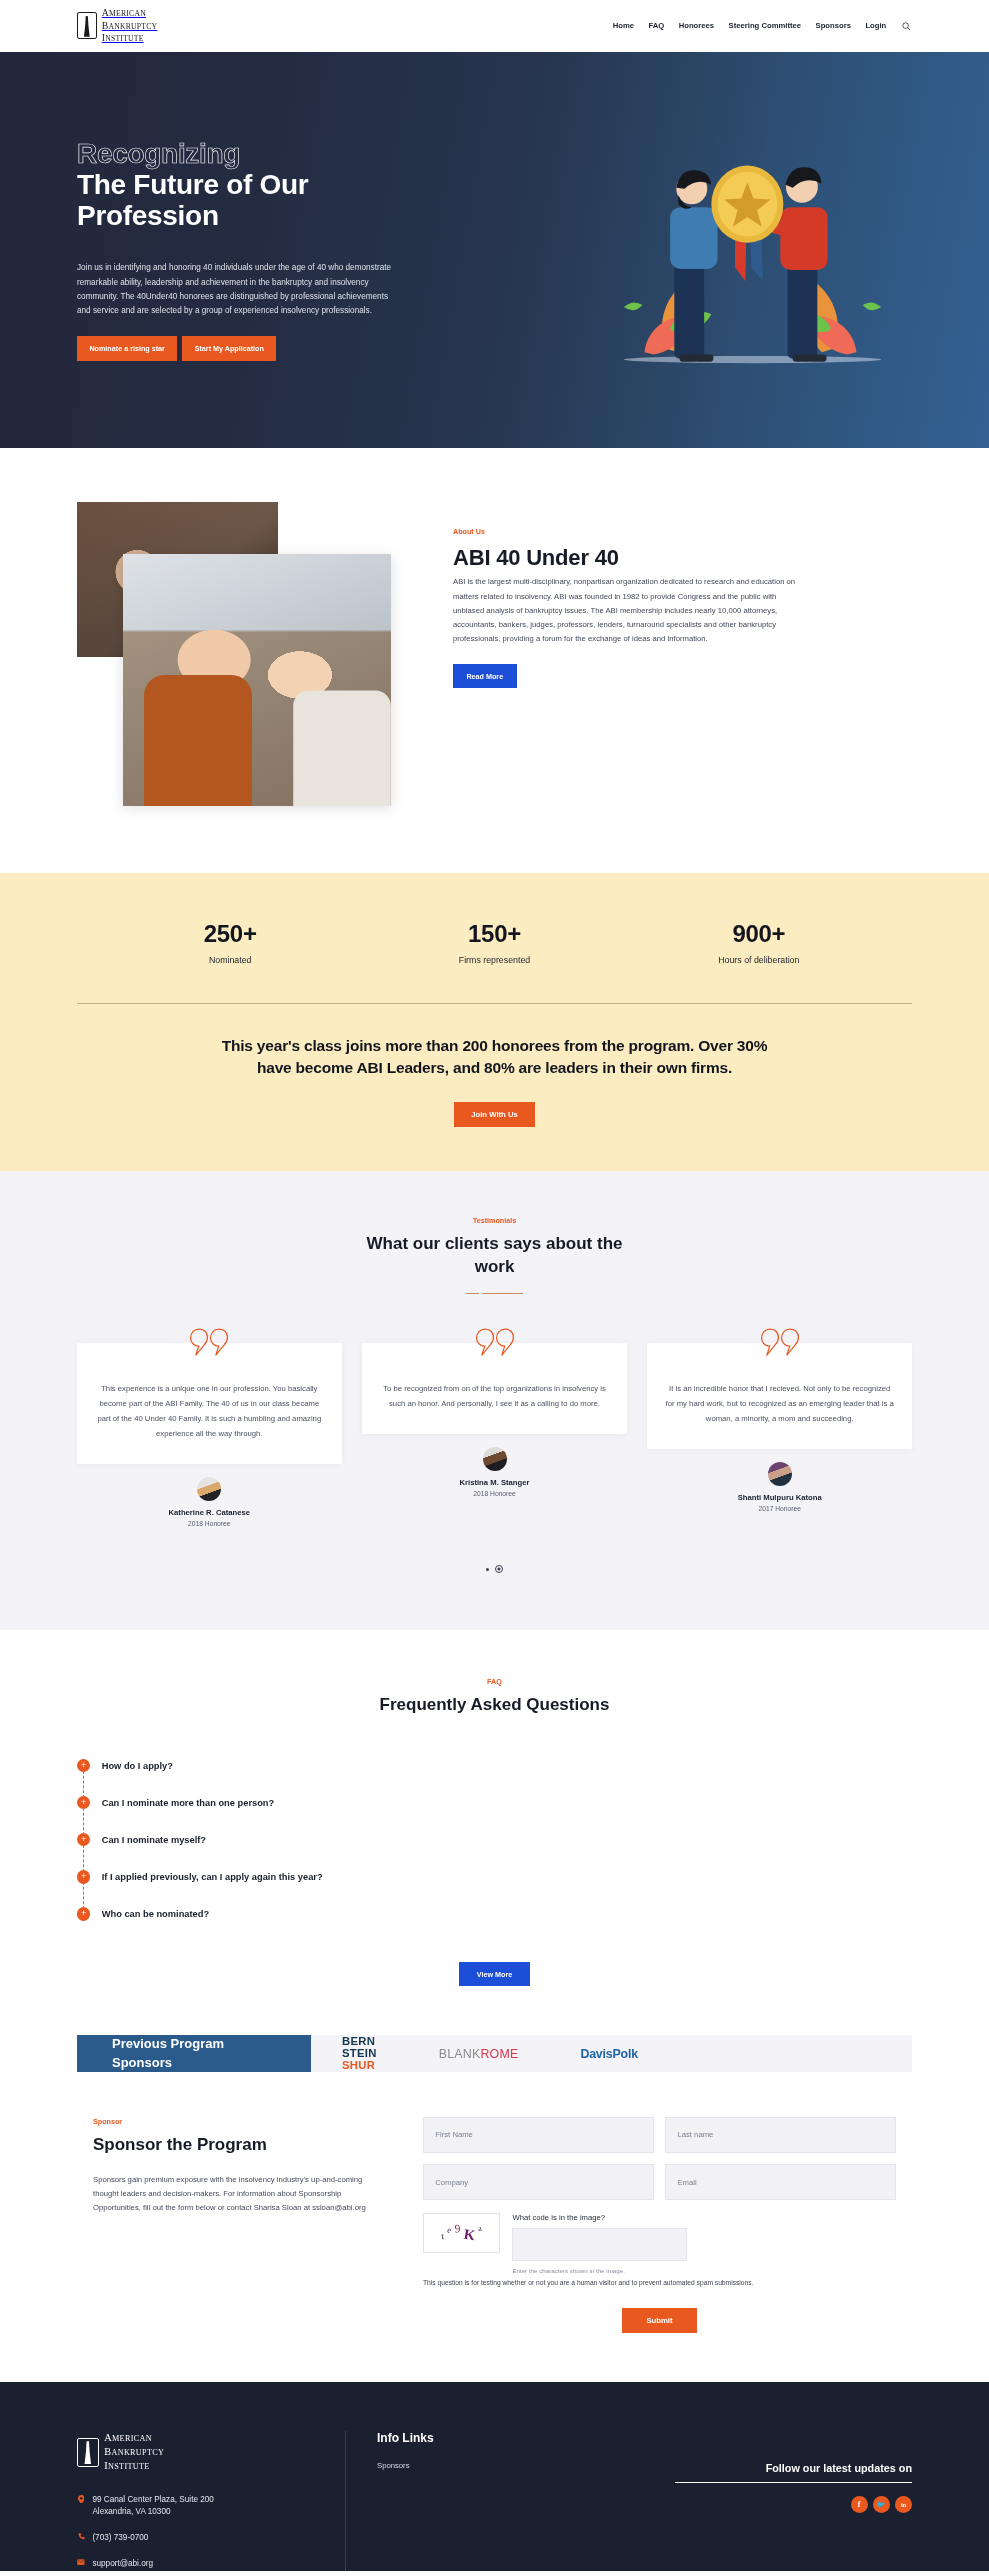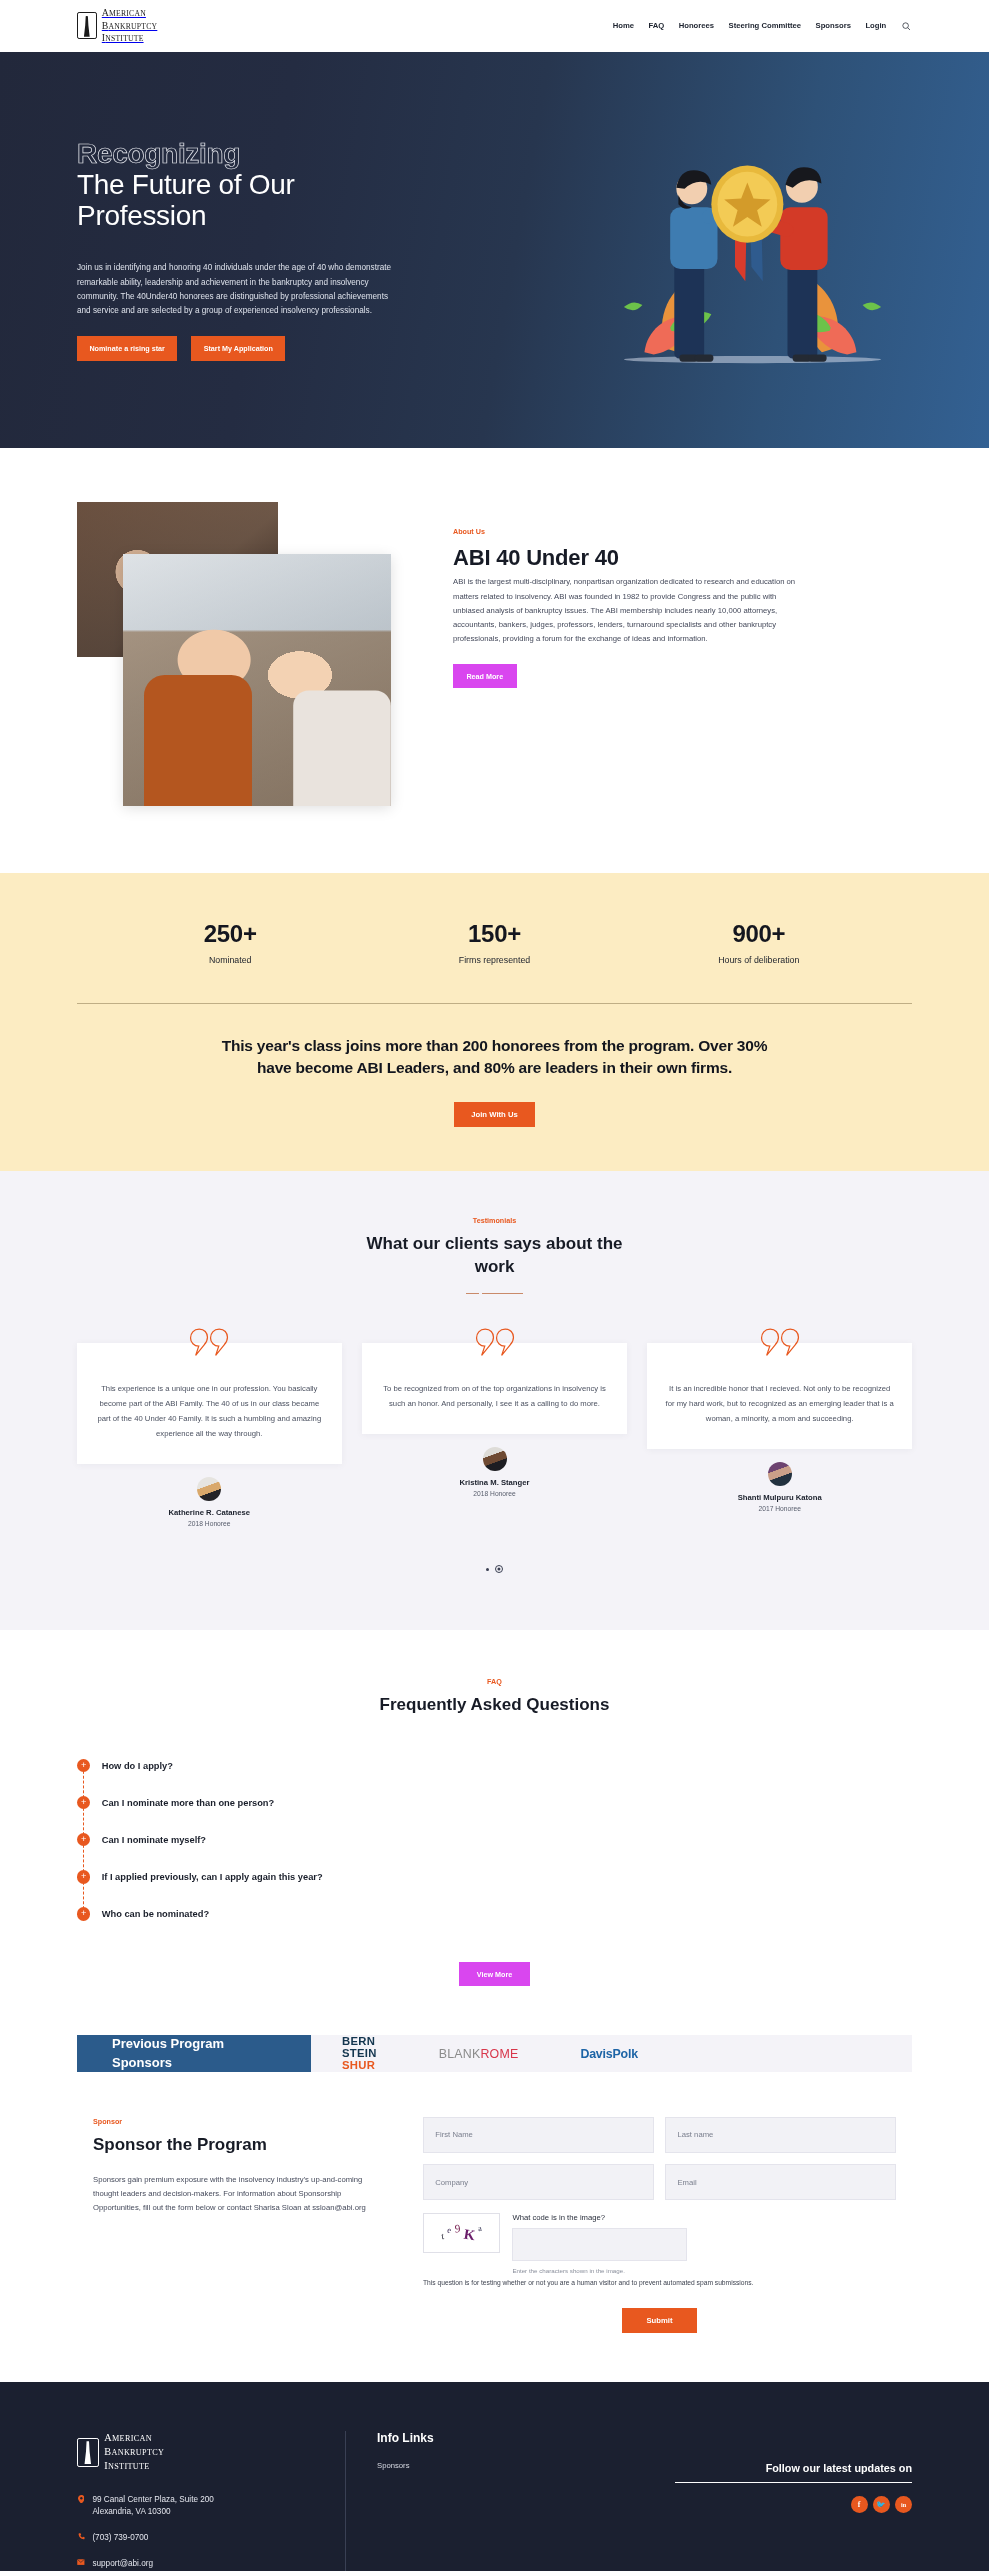--- a/index.html
+++ b/index.html
@@ -84,46 +84,46 @@
     font-size:28px;
     font-weight:700;
     line-height:1.05;
     color:transparent;
     -webkit-text-stroke:0.7px #e8eaf0;
     letter-spacing:-0.3px;
     margin-bottom:1px;
   }
   .hero-title {
     font-size:28px;
-    font-weight:400;
+    font-weight:700;
     line-height:1.1;
     color:#ffffff;
     letter-spacing:-0.3px;
     margin-bottom:30px;
   }
   .hero-desc {
     font-size:8.2px;
     line-height:1.75;
     color:#dfe3ec;
     margin-bottom:17.5px;
     max-width:319px;
   }
-  .hero-btns { display:flex; gap:14px; }
+  .hero-btns { display:flex; gap:5px; }
   .btn {
     display:inline-flex;
     align-items:center;
     justify-content:center;
     font-weight:700;
     font-size:7.2px;
     text-decoration:none;
     cursor:pointer;
     border:none;
   }
   .btn-orange { background:#e8581f; color:#ffffff; padding:7.7px 12.4px; }
-  .btn-blue { background:#d946ef; color:#ffffff; padding:7.7px 13.4px; }
+  .btn-blue { background:#1d4ed8; color:#ffffff; padding:7.7px 13.4px; }
 
   .hero-art {
     margin-left:auto;
     width:319px; height:289px;
     position:relative;
   }
   .art-svg { width:100%; height:100%; }
 
   
   .about {

